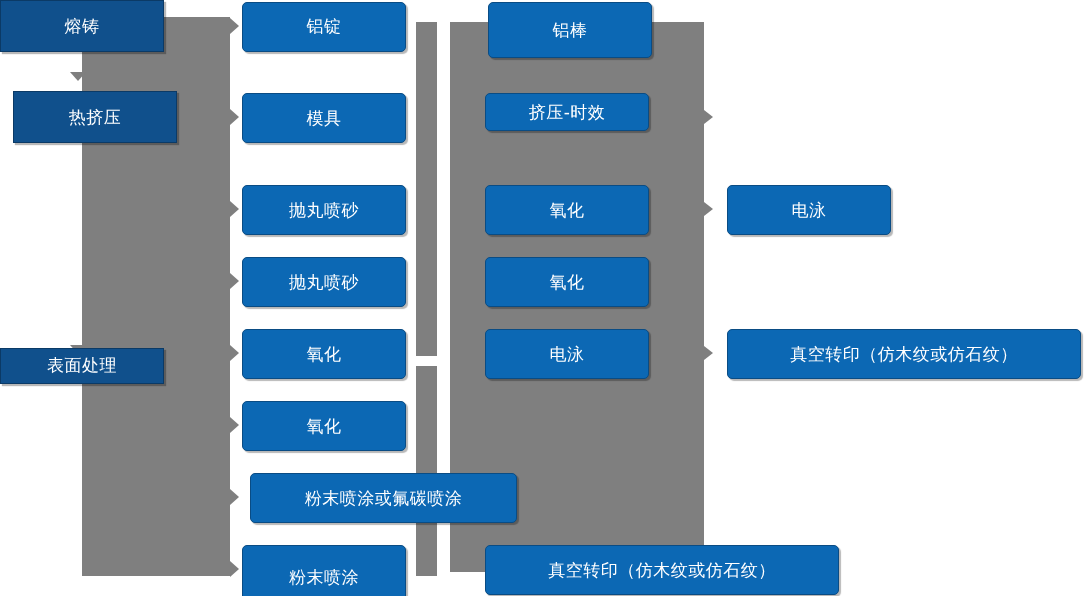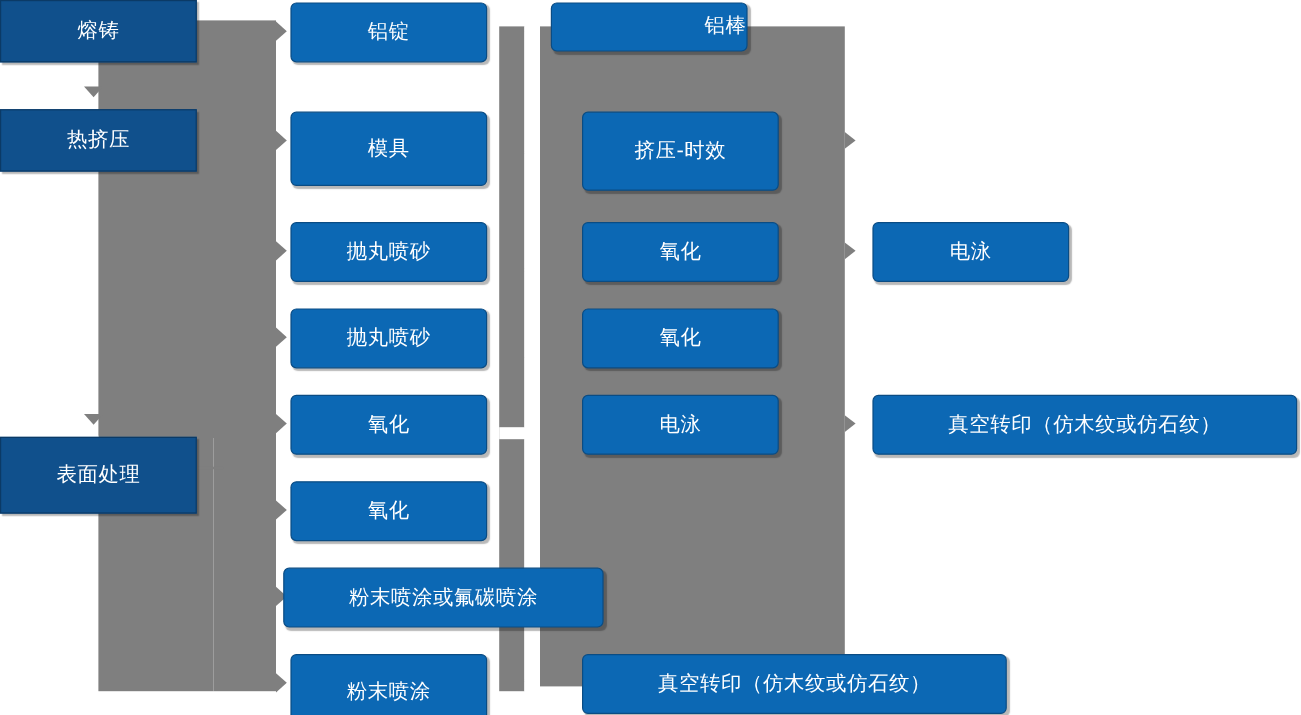--- a/index.html
+++ b/index.html
@@ -127,56 +127,56 @@
   <div class="wline" style="left:437px; top:568px; width:13px; height:8px;"></div>
 
   <div class="gray" style="left:450px; top:22px; width:254px; height:550px;"></div>
   <div class="small-arrow" style="left:704px; top:110px;"></div>
   <div class="small-arrow" style="left:704px; top:202px;"></div>
   <div class="small-arrow" style="left:704px; top:346px;"></div>
 
   <div class="node dark sq" style="left:0px; top:0px; width:164px; height:52px;">
     <span>熔铸</span>
   </div>
-  <div class="node dark sq" style="left:0px; top:91px; width:164px; height:52px;">
+  <div class="node dark sq" style="left:13px; top:91px; width:164px; height:52px;">
     <span>热挤压</span>
   </div>
-  <div class="node dark sq" style="left:0px; top:364px; width:164px; height:64px;font-family:Liberation Serif, serif;">
+  <div class="node dark sq" style="left:0px; top:348px; width:164px; height:36px;font-family:Liberation Serif, serif;">
     <span>表面处理</span>
   </div>
 
   <div class="node mid round" style="left:242px; top:2px; width:164px; height:50px;font-family:Liberation Serif, serif;">
     <span>铝锭</span>
   </div>
-  <div class="node mid round" style="left:242px; top:93px; width:164px; height:62px;">
+  <div class="node mid round" style="left:242px; top:93px; width:164px; height:50px;">
     <span>模具</span>
   </div>
   <div class="node mid round" style="left:242px; top:185px; width:164px; height:50px;">
     <span>抛丸喷砂</span>
   </div>
   <div class="node mid round" style="left:242px; top:257px; width:164px; height:50px;">
     <span>抛丸喷砂</span>
   </div>
   <div class="node mid round" style="left:242px; top:329px; width:164px; height:50px;">
     <span>氧化</span>
   </div>
   <div class="node mid round" style="left:242px; top:401px; width:164px; height:50px;">
     <span>氧化</span>
   </div>
-  <div class="node mid round" style="left:236px; top:473px; width:267px; height:50px;">
+  <div class="node mid round" style="left:250px; top:473px; width:267px; height:50px;">
     <span>粉末喷涂或氟碳喷涂</span>
   </div>
   <div class="node mid round" style="left:242px; top:545px; width:164px; height:65px;">
     <span>粉末喷涂</span>
   </div>
 
-  <div class="node mid round" style="left:459px; top:2px; width:164px; height:41px;justify-content:flex-end;">
+  <div class="node mid round" style="left:488px; top:2px; width:164px; height:56px;">
     <span>铝棒</span>
   </div>
-  <div class="node mid round" style="left:485px; top:93px; width:164px; height:66px;">
+  <div class="node mid round" style="left:485px; top:93px; width:164px; height:38px;">
     <span>挤压-时效</span>
   </div>
   <div class="node mid round" style="left:485px; top:185px; width:164px; height:50px;">
     <span>氧化</span>
   </div>
   <div class="node mid round" style="left:485px; top:257px; width:164px; height:50px;">
     <span>氧化</span>
   </div>
   <div class="node mid round" style="left:485px; top:329px; width:164px; height:50px;">
     <span>电泳</span>

